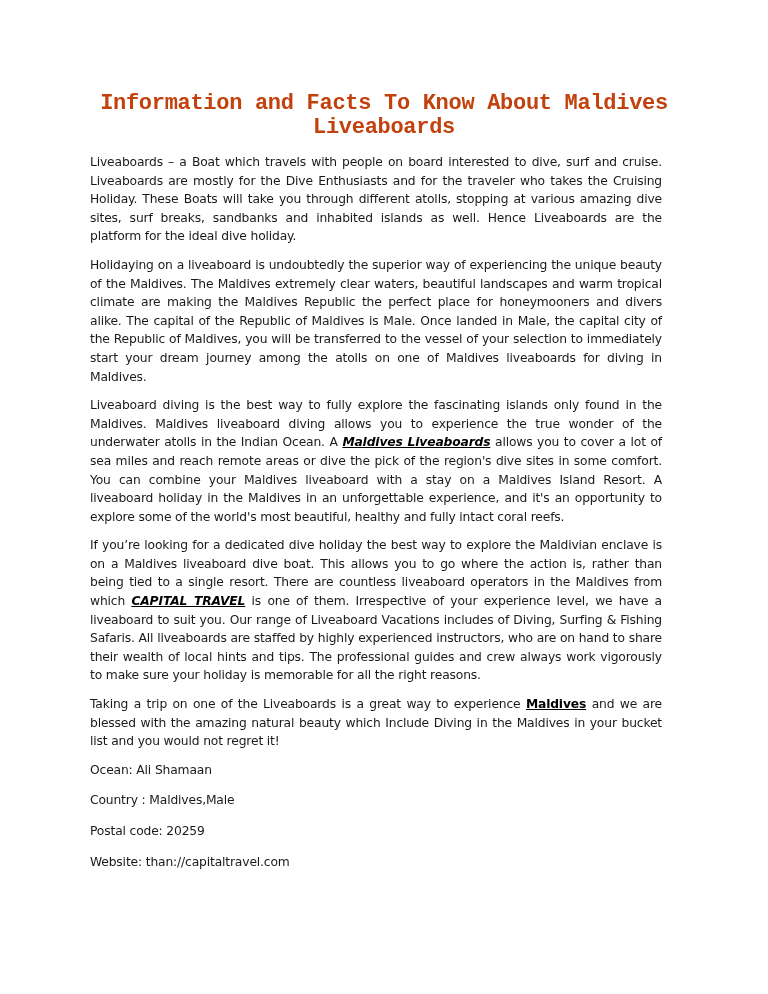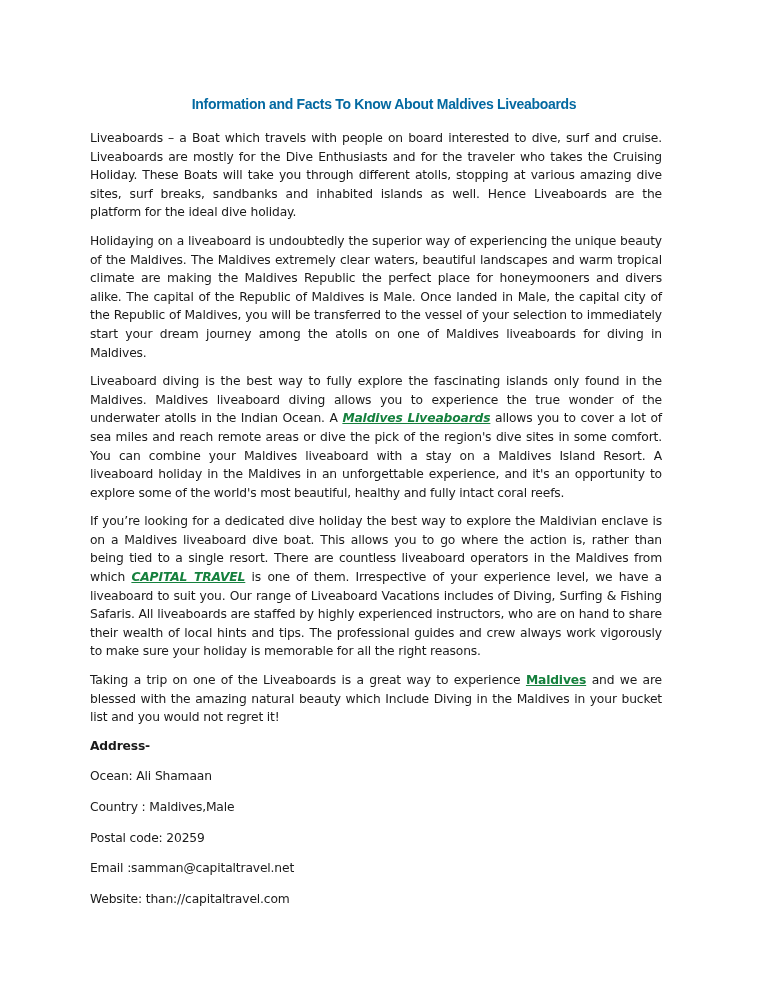--- a/index.html
+++ b/index.html
@@ -1,41 +1,39 @@
 <!DOCTYPE html>
 <html><head>
 <meta charset="utf-8">
 <style>
   html, body { margin: 0; padding: 0; background: #ffffff; }
   body { width: 768px; height: 994px; position: relative; overflow: hidden; }
   .page { position: absolute; left: 90px; top: 92px; width: 588px; color: #1a1a1a;
           font-family: "DejaVu Sans", sans-serif; font-size: 12.3px; line-height: 18.6px; letter-spacing: -0.15px; }
-  .title { font-family: Liberation Sans, sans-serif; font-weight: bold; font-size: 14px; text-align: center;
-           margin: 0 0 13px 0; color: #0369a1; letter-spacing: -0.3px; line-height: 24px; }
+  .title { font-family: Liberation Mono, monospace; font-weight: bold; font-size: 22px; text-align: center;
+           margin: 0 0 13px 0; color: #c2410c; letter-spacing: -0.3px; line-height: 24px; }
   .para { text-align: justify; margin: 0 16px 10px 0; }
-  .link { color: #15803d; font-weight: bold; text-decoration: underline; }
+  .link { color: #000000; font-weight: bold; text-decoration: underline; }
   .link.italic { font-style: italic; }
   .addr-heading { font-weight: bold; margin: 0 0 12px 0; }
   .addr-line { margin: 0 0 12px 0; }
 </style>
 </head>
 <body>
 
 <div class="page">
   <h1 class="title">Information and Facts To Know About Maldives Liveaboards</h1>
 
   <p class="para">Liveaboards – a Boat which travels with people on board interested to dive, surf and cruise. Liveaboards are mostly for the Dive Enthusiasts and for the traveler who takes the Cruising Holiday. These Boats will take you through different atolls, stopping at various amazing dive sites, surf breaks, sandbanks and inhabited islands as well. Hence Liveaboards are the platform for the ideal dive holiday.</p>
 
   <p class="para">Holidaying on a liveaboard is undoubtedly the superior way of experiencing the unique beauty of the Maldives. The Maldives extremely clear waters, beautiful landscapes and warm tropical climate are making the Maldives Republic the perfect place for honeymooners and divers alike. The capital of the Republic of Maldives is Male. Once landed in Male, the capital city of the Republic of Maldives, you will be transferred to the vessel of your selection to immediately start your dream journey among the atolls on one of Maldives liveaboards for diving in Maldives.</p>
 
   <p class="para"><span>Liveaboard diving is the best way to fully explore the fascinating islands only found in the Maldives. Maldives liveaboard diving allows you to experience the true wonder of the underwater atolls in the Indian Ocean. A </span><a class="link italic">Maldives Liveaboards</a><span> allows you to cover a lot of sea miles and reach remote areas or dive the pick of the region's dive sites in some comfort. You can combine your Maldives liveaboard with a stay on a Maldives Island Resort. A liveaboard holiday in the Maldives in an unforgettable experience, and it's an opportunity to explore some of the world's most beautiful, healthy and fully intact coral reefs.</span></p>
 
   <p class="para"><span>If you’re looking for a dedicated dive holiday the best way to explore the Maldivian enclave is on a Maldives liveaboard dive boat. This allows you to go where the action is, rather than being tied to a single resort. There are countless liveaboard operators in the Maldives from which </span><a class="link italic">CAPITAL TRAVEL</a><span> is one of them. Irrespective of your experience level, we have a liveaboard to suit you. Our range of Liveaboard Vacations includes of Diving, Surfing &amp; Fishing Safaris. All liveaboards are staffed by highly experienced instructors, who are on hand to share their wealth of local hints and tips. The professional guides and crew always work vigorously to make sure your holiday is memorable for all the right reasons.</span></p>
 
   <p class="para"><span>Taking a trip on one of the Liveaboards is a great way to experience </span><a class="link">Maldives</a><span> and we are blessed with the amazing natural beauty which Include Diving in the Maldives in your bucket list and you would not regret it!</span></p>
 
-  <div class="addr-heading">Address-</div>
   <div class="addr-line">Ocean: Ali Shamaan</div>
   <div class="addr-line">Country : Maldives,Male</div>
   <div class="addr-line">Postal code: 20259</div>
-  <div class="addr-line">Email :samman@capitaltravel.net</div>
   <div class="addr-line">Website: than://capitaltravel.com</div>
 </div>
 
 </body></html>

